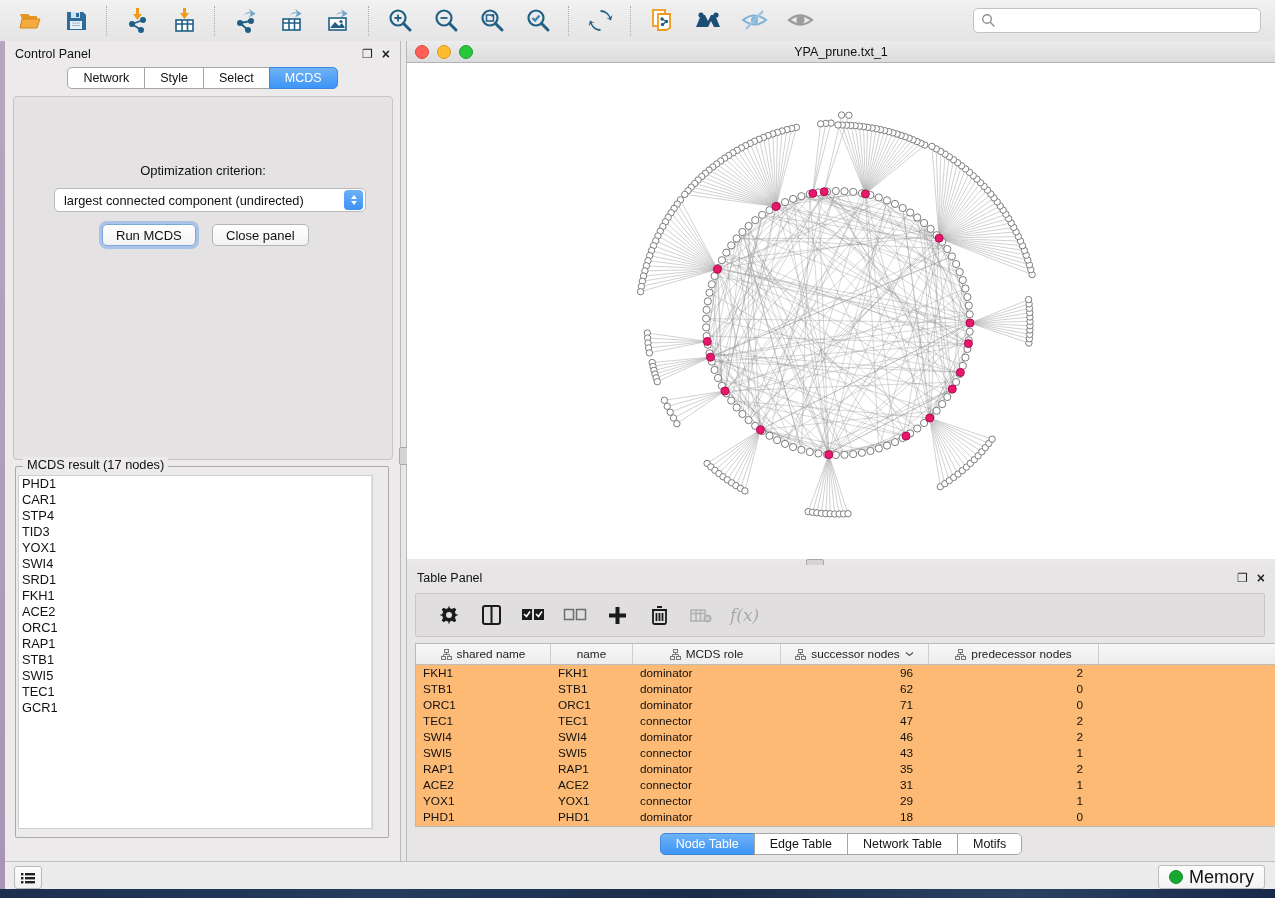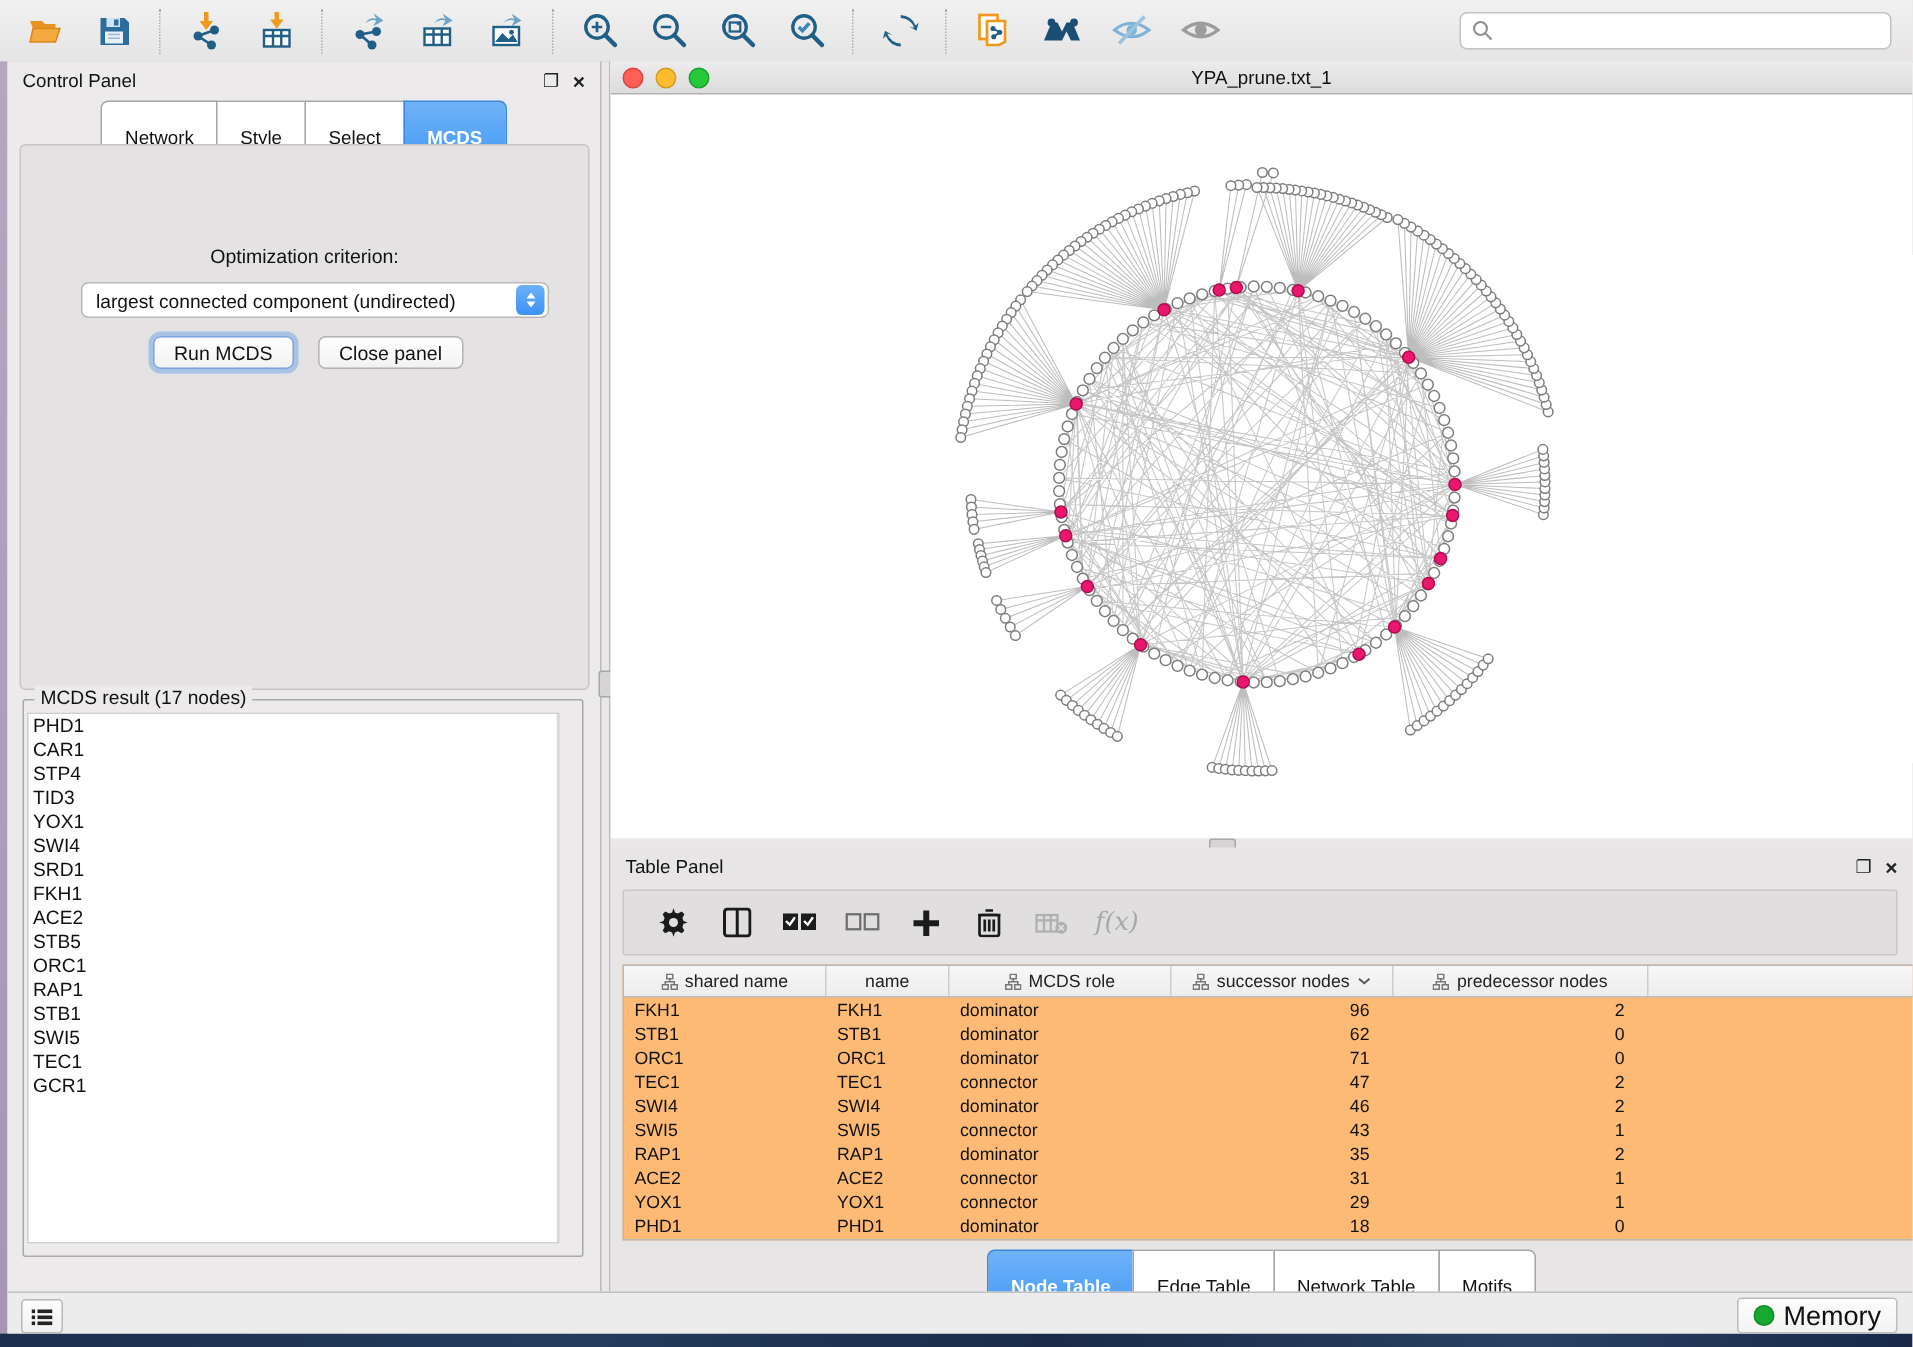--- a/index.html
+++ b/index.html
@@ -20,24 +20,24 @@
   #desk-left{left:0;top:41px;width:5px;height:848px;background:linear-gradient(#b7a6c0,#a895b3);}
   #desk-bottom{left:0;top:889px;width:1275px;height:9px;background:linear-gradient(90deg,#1c2f4e,#253c5e 30%,#1a2c49 55%,#2a4163 80%,#18294a);}
 
   
   #control-panel{left:5px;top:41px;width:395px;height:820px;background:#eceaea;}
   .panel-title-row{height:26px;display:flex;align-items:center;font-size:12.5px;color:#111;padding:0 10px;}
   .winbtns{margin-left:auto;display:flex;gap:9px;align-items:center;color:#222;}
   .winbtn{font-size:12px;line-height:12px;cursor:default;}
   .winbtn.x{font-weight:bold;font-size:14px;}
   .tabrow{display:flex;justify-content:center;}
-  .seg-tab{height:20px;line-height:20px;padding:14px 15px;background:#fff;border:1px solid #a6a6a6;font-size:12.5px;color:#111;margin-left:-1px;cursor:default;}
+  .seg-tab{height:20px;line-height:20px;padding:0 15px;background:#fff;border:1px solid #a6a6a6;font-size:12.5px;color:#111;margin-left:-1px;cursor:default;}
   .seg-tab:first-child{border-top-left-radius:5px;border-bottom-left-radius:5px;margin-left:0;}
   .seg-tab:last-child{border-top-right-radius:5px;border-bottom-right-radius:5px;}
-  .seg-tab.sel{background:linear-gradient(#6fb2f8,#3d95f5);border-color:#3d87dd;color:#fff;font-weight:bold;}
+  .seg-tab.sel{background:linear-gradient(#6fb2f8,#3d95f5);border-color:#3d87dd;color:#fff;}
   #cp-inner{left:8px;top:55px;width:378px;height:362px;background:#e4e2e2;border:1px solid #c6c4c4;border-radius:4px;}
   #criterion-label{top:66px;width:100%;text-align:center;font-size:13px;color:#111;}
   #criterion-select{left:40px;top:91px;width:312px;height:24px;background:#fff;border:1px solid #b9b9b9;border-radius:5px;display:flex;align-items:center;box-sizing:border-box;cursor:default;}
   #criterion-select .val{flex:1;font-size:12.8px;padding-left:9px;color:#111;white-space:nowrap;}
   .stepper{width:19px;height:20px;margin-right:2px;border-radius:4px;background:linear-gradient(#6db1f8,#3c92f4);display:flex;flex-direction:column;align-items:center;justify-content:center;gap:2px;}
   .stepper i{width:0;height:0;border-left:3.5px solid transparent;border-right:3.5px solid transparent;display:block;}
   .stepper .up{border-bottom:4px solid #fff;}
   .stepper .dn{border-top:4px solid #fff;}
   .pushbtn{height:22px;background:linear-gradient(#ffffff,#f2f2f2);border:1px solid #b4b4b4;border-radius:5px;font-size:13px;color:#111;padding:0 13px;font-family:"Liberation Sans",sans-serif;cursor:default;}
   #run-btn{left:88px;top:127px;border-color:#7ba7dc;box-shadow:0 0 0 3px rgba(120,170,235,.55);}
@@ -279,21 +279,20 @@
   <div id="result-list" class="abs">
     <div class="mcds-item">PHD1</div>
       <div class="mcds-item">CAR1</div>
       <div class="mcds-item">STP4</div>
       <div class="mcds-item">TID3</div>
       <div class="mcds-item">YOX1</div>
       <div class="mcds-item">SWI4</div>
       <div class="mcds-item">SRD1</div>
       <div class="mcds-item">FKH1</div>
       <div class="mcds-item">ACE2</div>
-      <div class="mcds-item">STB5</div>
       <div class="mcds-item">ORC1</div>
       <div class="mcds-item">RAP1</div>
       <div class="mcds-item">STB1</div>
       <div class="mcds-item">SWI5</div>
       <div class="mcds-item">TEC1</div>
       <div class="mcds-item">GCR1</div>
       <div id="result-scroll"></div>
   </div>
 </div>
 

